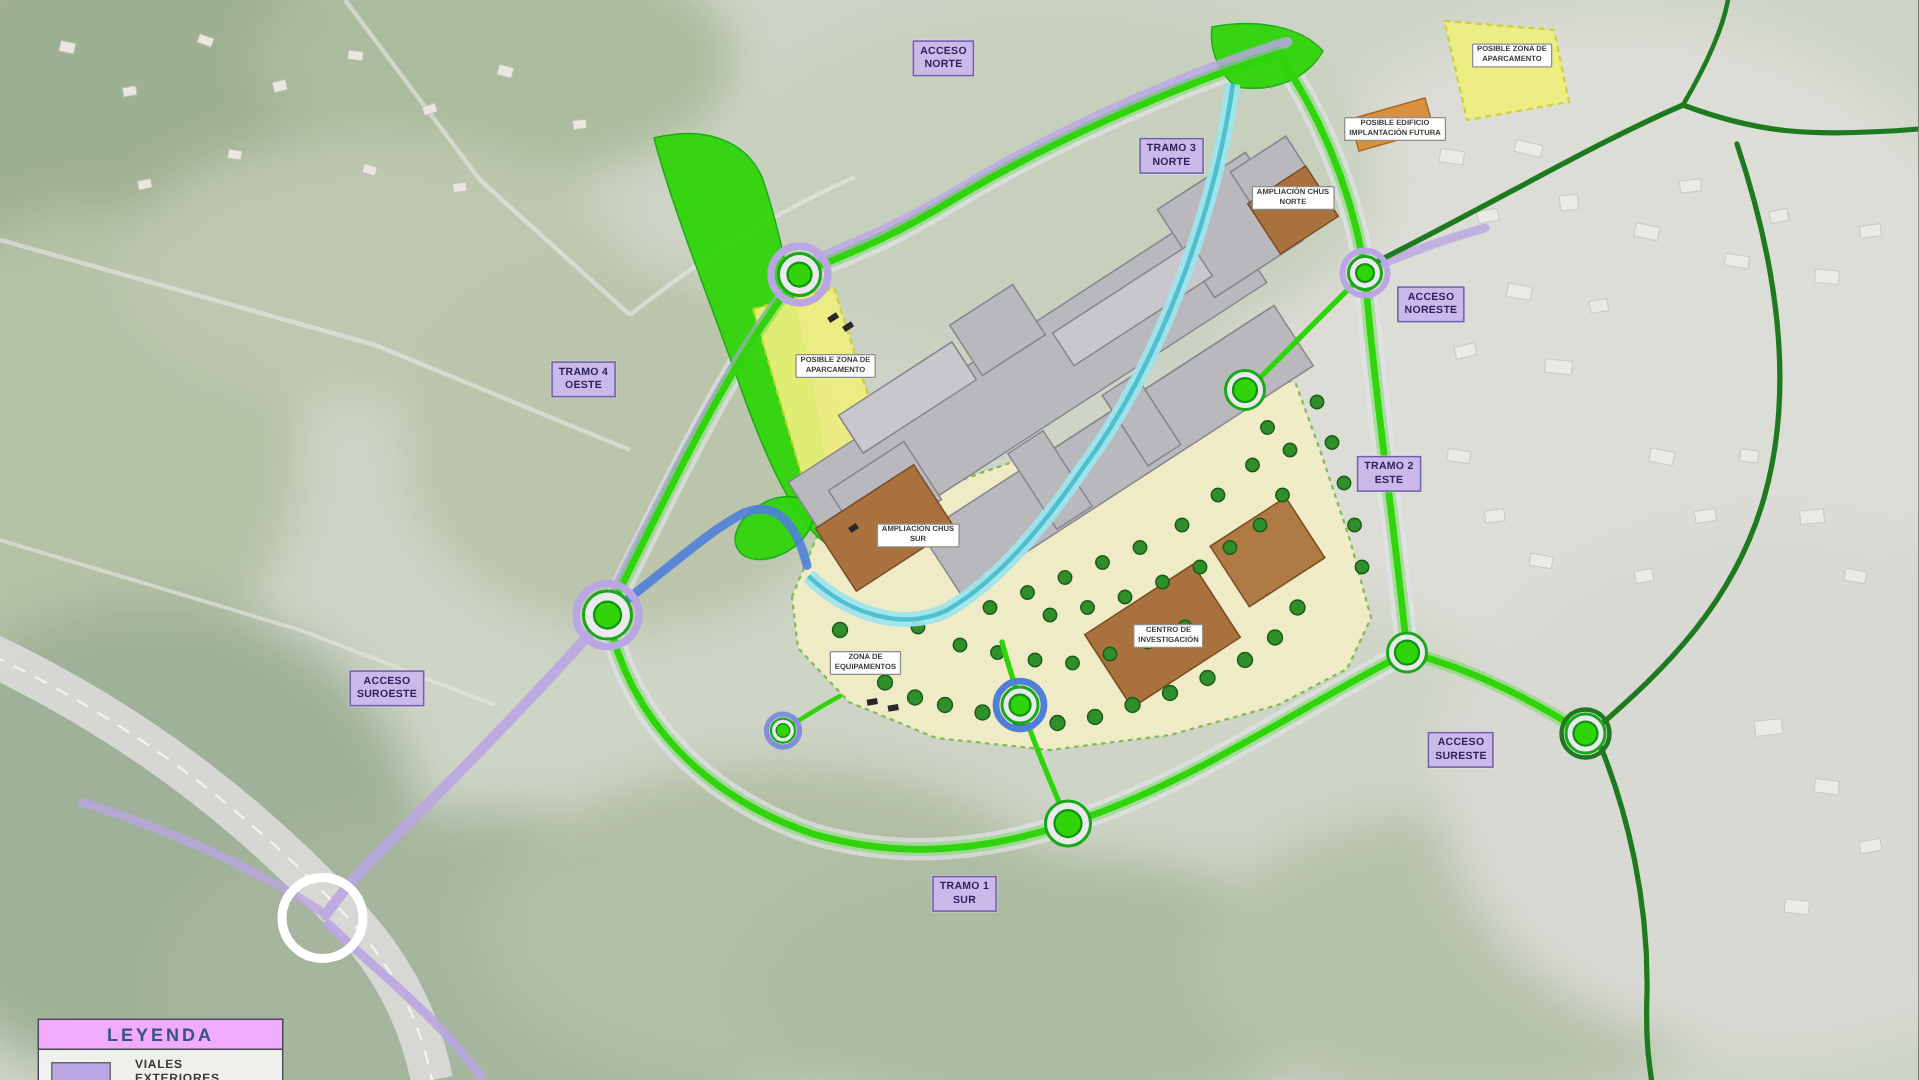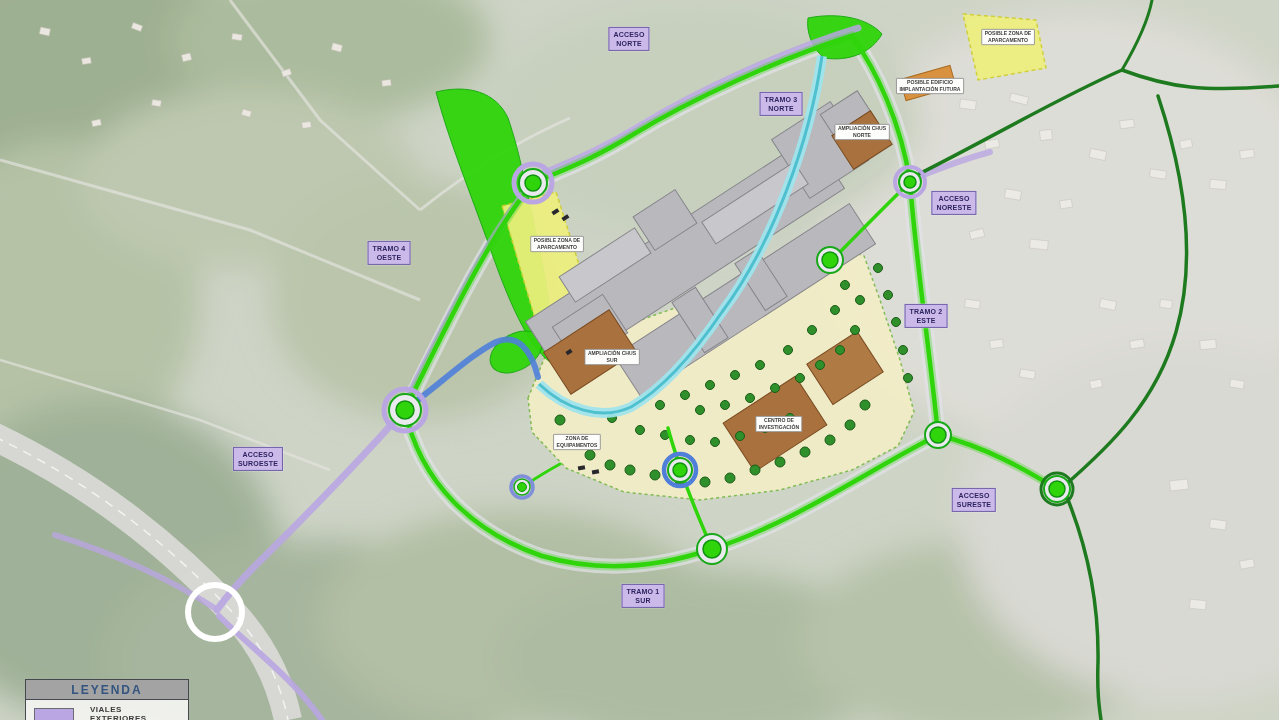--- a/index.html
+++ b/index.html
@@ -19,21 +19,21 @@
   
   .slabel{
     position:absolute;transform:translate(-50%,-50%) scale(.85);
     background:#fdfdfc;border:1px solid #8d8d8d;color:#3c3c3c;
     font-weight:bold;font-size:6px;line-height:1.25;padding:1px 3px;
     text-align:center;white-space:pre-line;border-radius:1px;
   }
   
   .legend{position:absolute;}
   .legend-title{
-    background:#a3a3a3;border:1.5px solid #474752;color:#33557f;
+    background:#f0abfc;border:1.5px solid #474752;color:#33557f;
     font-weight:bold;font-size:12px;letter-spacing:2px;text-align:center;
     padding:3px 0 2px 0;
   }
   .legend-body{
     background:rgba(246,246,243,.9);border:1.5px solid #474752;border-top:none;
     padding:5px 8px 14px 8px;
   }
   .legend-row{display:flex;align-items:center;}
   .legend-swatch{
     width:38px;height:11px;background:#b9a6e2;border:1px solid #6b6b74;

